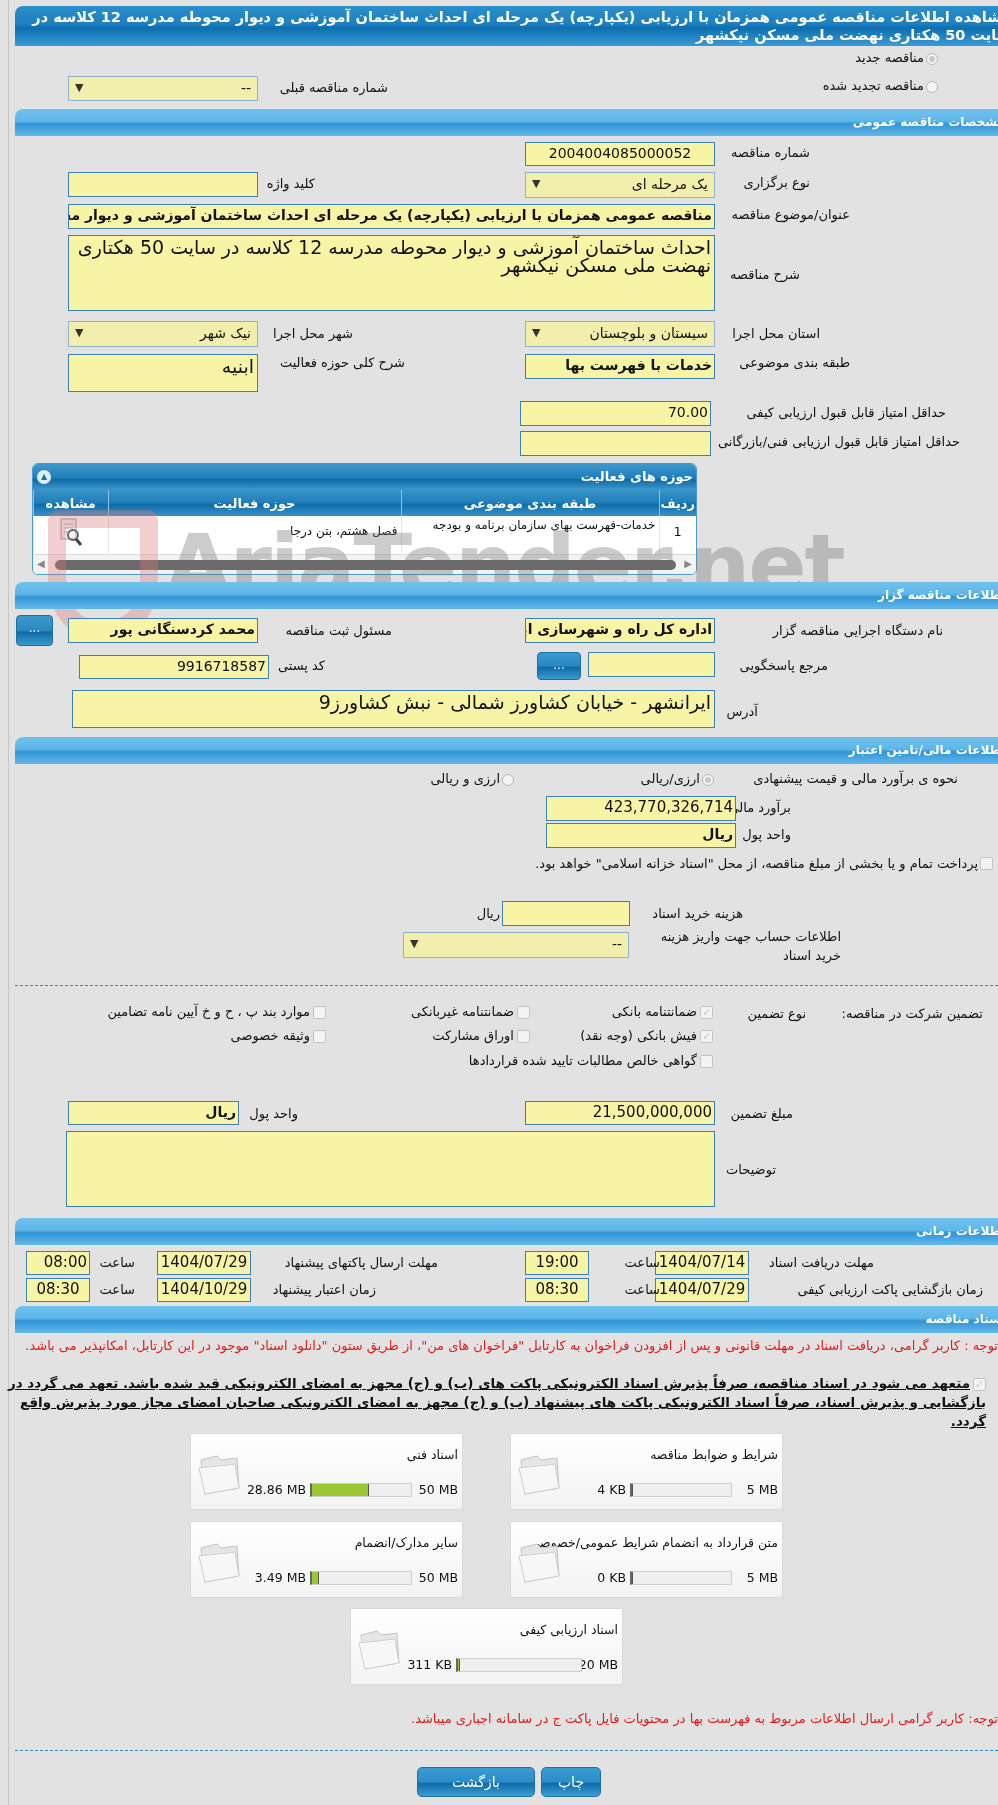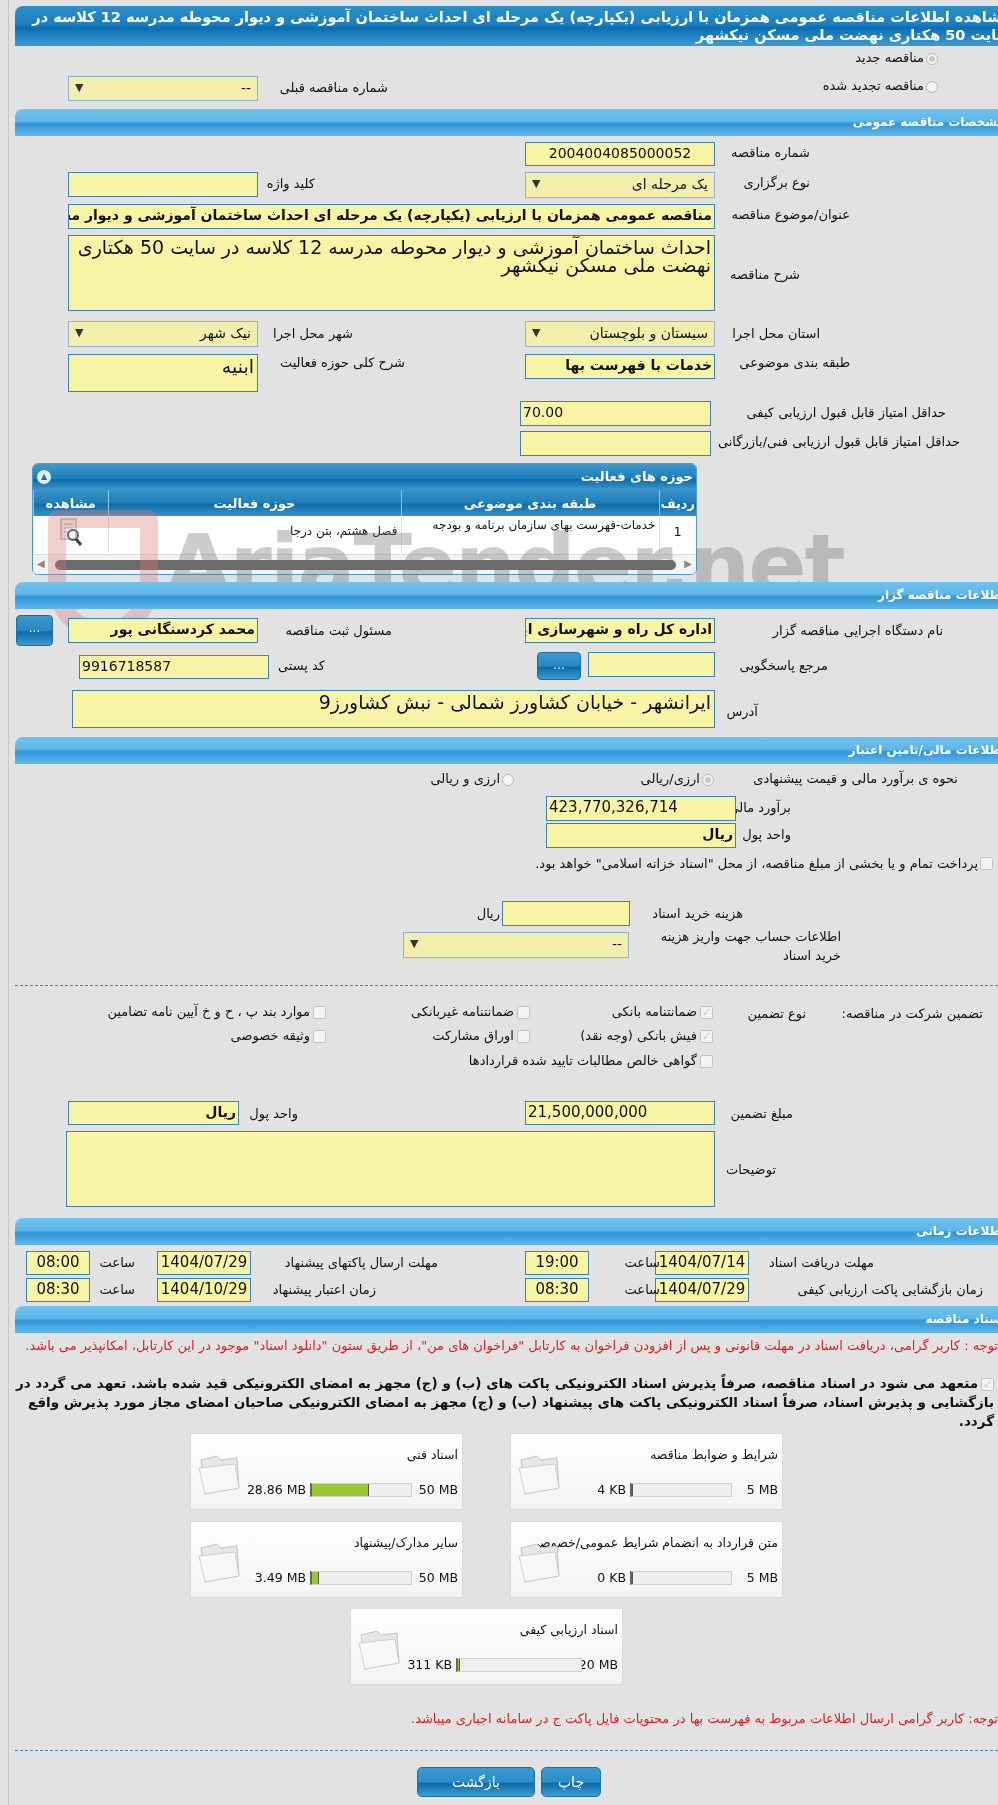--- a/index.html
+++ b/index.html
@@ -29,21 +29,21 @@
     color: #fff; font-weight: bold; font-size: 12px; line-height: 27px;
     padding-right: 10px; text-align: right; overflow: hidden;
   }
   .lbl { position: absolute; font-size: 13px; white-space: nowrap; text-align: right; direction: rtl; }
   .fld {
     position: absolute; background: #f7f4a6; border: 1px solid #3d80b4;
     font-size: 14px; line-height: 20px; padding: 0 2px; white-space: nowrap; overflow: hidden;
     direction: rtl; text-align: right; color: #111;
   }
   .fld.bold { font-weight: bold; }
-  .fld.ltr { direction: ltr; text-align: left; }
+  .fld.ltr { direction: ltr; text-align: right; }
   .fld.area { white-space: normal; line-height: 18px; font-size: 19px; padding: 2px 3px; }
   .sel {
     position: absolute; background: #f2efac; border: 1px solid #8fb3cf;
     font-size: 14px; line-height: 22px; direction: rtl; padding-right: 6px; white-space: nowrap; overflow: hidden;
   }
   .sel .arrow { position: absolute; left: 6px; top: 0; font-size: 11px; color: #333; }
   .radio {
     display: inline-block; width: 12px; height: 12px; border-radius: 50%;
     border: 1px solid #b9b9b9; background: #f4f4f4; vertical-align: middle; margin-left: 2px;
   }
@@ -290,37 +290,37 @@
   <div class="sec-head" style="top:1218px;">اطلاعات زمانی</div>
 
   <div class="lbl" style="right:124px;top:1255px;">مهلت دریافت اسناد</div>
   <div class="fld ltr" style="left:655px;top:1251px;width:94px;height:24px;font-size:15px;text-align:center;">1404/07/14</div>
   <div class="lbl" style="right:338px;top:1255px;">ساعت</div>
   <div class="fld ltr" style="left:525px;top:1251px;width:64px;height:24px;font-size:15px;text-align:center;">19:00</div>
 
   <div class="lbl" style="right:560px;top:1255px;">مهلت ارسال پاکتهای پیشنهاد</div>
   <div class="fld ltr" style="left:157px;top:1251px;width:94px;height:24px;font-size:15px;text-align:center;">1404/07/29</div>
   <div class="lbl" style="right:863px;top:1255px;">ساعت</div>
-  <div class="fld ltr" style="left:26px;top:1251px;width:64px;height:24px;font-size:15px;text-align:center;">08:00</div>
+  <div class="fld ltr" style="left:26px;top:1251px;width:64px;height:24px;font-size:15px;text-align:right;">08:00</div>
 
   <div class="lbl" style="right:15px;top:1282px;">زمان بازگشایی پاکت ارزیابی کیفی</div>
   <div class="fld ltr" style="left:655px;top:1278px;width:94px;height:24px;font-size:15px;text-align:center;">1404/07/29</div>
   <div class="lbl" style="right:338px;top:1282px;">ساعت</div>
   <div class="fld ltr" style="left:525px;top:1278px;width:64px;height:24px;font-size:15px;text-align:center;">08:30</div>
 
   <div class="lbl" style="right:622px;top:1282px;">زمان اعتبار پیشنهاد</div>
   <div class="fld ltr" style="left:157px;top:1278px;width:94px;height:24px;font-size:15px;text-align:center;">1404/10/29</div>
   <div class="lbl" style="right:863px;top:1282px;">ساعت</div>
   <div class="fld ltr" style="left:26px;top:1278px;width:64px;height:24px;font-size:15px;text-align:center;">08:30</div>
 
   <div class="sec-head" style="top:1306px;">اسناد مناقصه</div>
 
   <div class="lbl red" style="right:0px;top:1336px;width:980px;white-space:normal;line-height:19px;">توجه : کاربر گرامی، دریافت اسناد در مهلت قانونی و پس از افزودن فراخوان به کارتابل "فراخوان های من"، از طریق ستون "دانلود اسناد" موجود در این کارتابل، امکانپذیر می باشد.</div>
 
-  <div class="lbl" style="right:4px;top:1374px;width:980px;white-space:normal;line-height:19px;font-weight:bold;font-size:13.5px;">
+  <div class="lbl" style="right:12px;top:1374px;width:980px;white-space:normal;line-height:19px;font-weight:bold;font-size:13.5px;text-decoration:underline;">
     <span class="chk">✓</span><span>متعهد می شود در اسناد مناقصه، صرفاً پذیرش اسناد الکترونیکی پاکت های (ب) و (ج) مجهز به امضای الکترونیکی قید شده باشد. تعهد می گردد در بازگشایی و پذیرش اسناد، صرفاً اسناد الکترونیکی پاکت های پیشنهاد (ب) و (ج) مجهز به امضای الکترونیکی صاحبان امضای مجاز مورد پذیرش واقع گردد.</span>
   </div>
 
   <div class="tile" style="left:510px;top:1433px;">
     <div class="tname">شرایط و ضوابط مناقصه</div>
     <div class="max" style="right:4px;">5 MB</div>
     <div class="bar" style="right:50px;width:102px;">
         <div class="fill" style="width:1px;"></div>
       </div>
     <div class="cur" style="right:156px;">4 KB</div>
@@ -347,21 +347,21 @@
     <div class="bar" style="right:50px;width:102px;">
         <div class="fill" style="width:0;"></div>
       </div>
     <div class="cur" style="right:156px;">0 KB</div>
     <svg class="folder" viewBox="0 0 44 48">
         <path d="M4 12 L20 8 L24 12 L40 10 L42 40 L8 46 Z" fill="#e6e6e6" stroke="#c4c4c4"></path>
         <path d="M2 20 L38 16 L42 40 L8 46 Z" fill="#f7f7f7" stroke="#cfcfcf"></path>
       </svg>
   </div>
   <div class="tile" style="left:190px;top:1521px;">
-    <div class="tname">سایر مدارک/پیشنهاد</div>
+    <div class="tname">سایر مدارک/انضمام</div>
     <div class="max" style="right:4px;">50 MB</div>
     <div class="bar" style="right:50px;width:102px;">
         <div class="fill" style="width:7%;"></div>
       </div>
     <div class="cur" style="right:156px;">3.49 MB</div>
     <svg class="folder" viewBox="0 0 44 48">
         <path d="M4 12 L20 8 L24 12 L40 10 L42 40 L8 46 Z" fill="#e6e6e6" stroke="#c4c4c4"></path>
         <path d="M2 20 L38 16 L42 40 L8 46 Z" fill="#f7f7f7" stroke="#cfcfcf"></path>
       </svg>
   </div>

